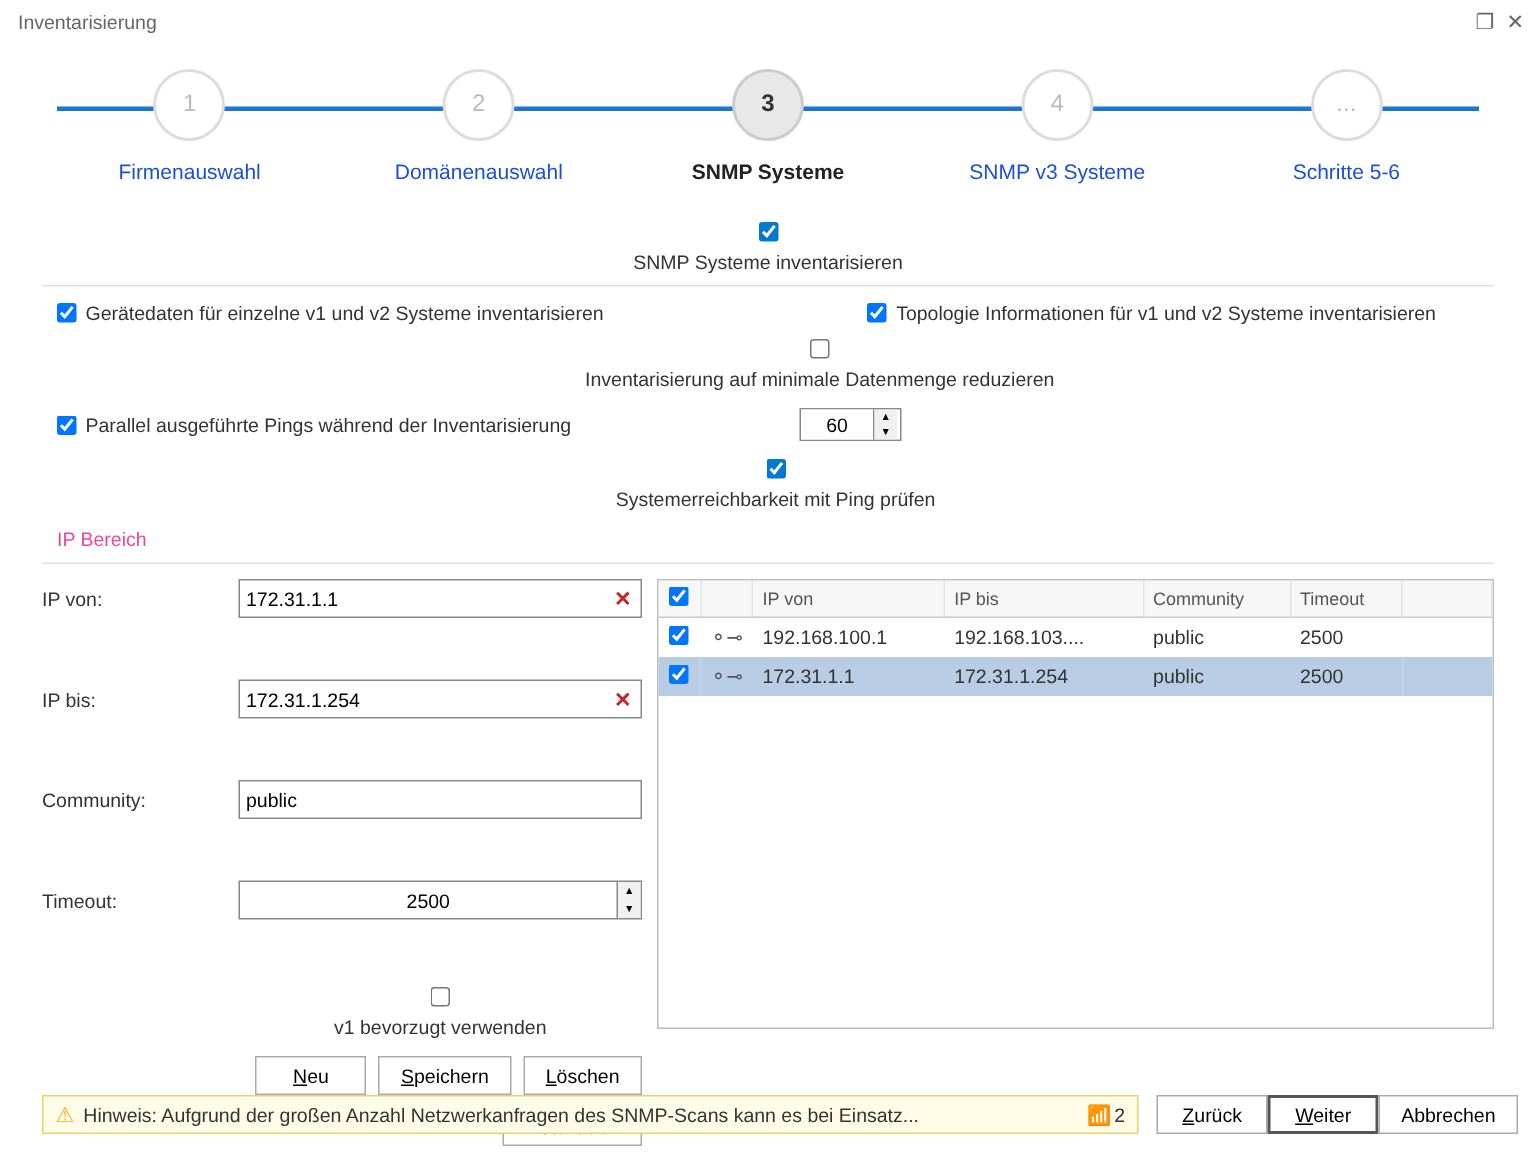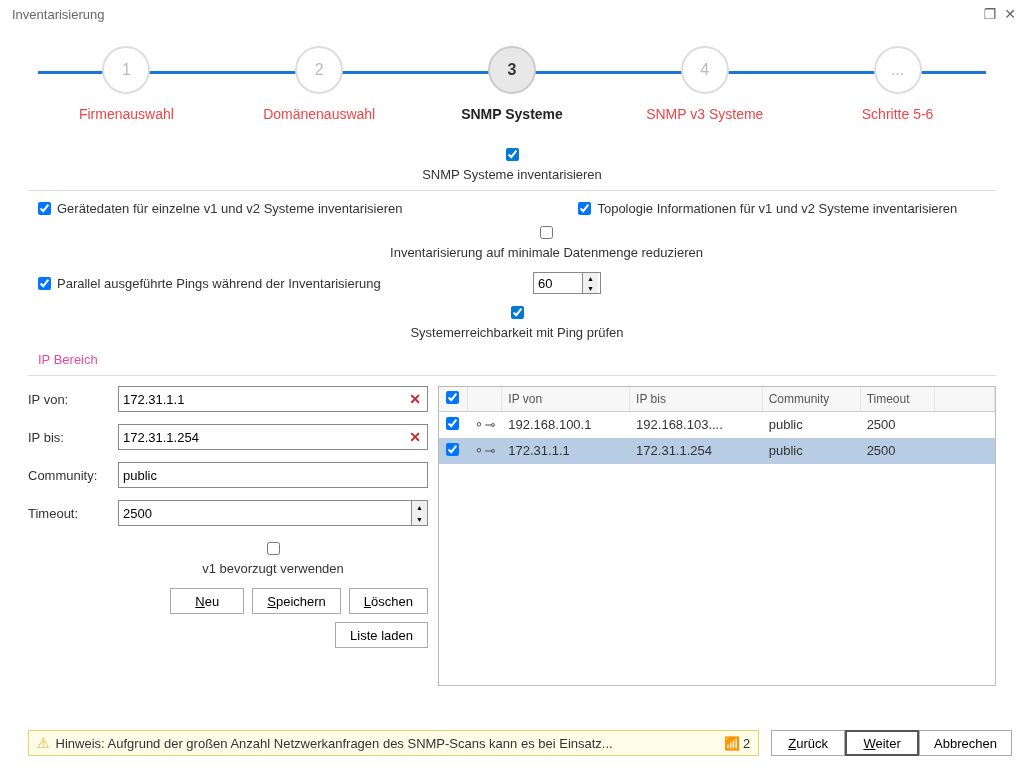--- a/index.html
+++ b/index.html
@@ -6,41 +6,41 @@
 body { background: #fff; width: 1024px; height: 768px; overflow: hidden; color: #333; }
 .titlebar { display: flex; align-items: center; justify-content: space-between; padding: 6px 8px 4px 12px; color: #666; font-size: 15px; }
 .titlebar .controls { display: flex; gap: 8px; }
 .titlebar .controls span { cursor: pointer; font-size: 14px; }
 
 .wizard { display: flex; align-items: flex-start; padding: 20px 30px 10px 30px; position: relative; }
 .wizard-line { position: absolute; top: 45px; left: 38px; right: 38px; height: 3px; background: #1976d2; z-index: 0; }
 .step { flex: 1; display: flex; flex-direction: column; align-items: center; position: relative; z-index: 1; }
 .step-circle { width: 48px; height: 48px; border-radius: 50%; background: #fff; border: 2px solid #ddd; display: flex; align-items: center; justify-content: center; font-size: 16px; color: #bbb; }
 .step.active .step-circle { background: #e8e8e8; border-color: #ccc; color: #333; font-weight: 600; }
-.step-label { margin-top: 12px; color: #ef4444; font-size: 14px; white-space: nowrap; }
+.step-label { margin-top: 12px; color: #1d4ed8; font-size: 14px; white-space: nowrap; }
 .step.active .step-label { color: #222; font-weight: 600; }
 
 .content { padding: 10px 28px; }
 .chk-row { display: flex; align-items: center; gap: 6px; margin: 6px 0; flex-direction: column; }
 .chk-row input[type=checkbox] { width: 13px; height: 13px; accent-color: #0078d4; }
 .indent-1 { margin-left: 10px; }
 .indent-2 { margin-left: 36px; padding-left: 33px; }
 .hr { border: none; border-bottom: 1px solid #ddd; margin: 8px 0 10px 0; }
 .split-row { display: flex; gap: 56px; }
 .split-row > div { display: flex; align-items: center; gap: 6px; }
 
 .ping-row { display: flex; align-items: center; gap: 6px; margin: 12px 0 12px 10px; }
 .spinner { display: flex; align-items: stretch; border: 1px solid #888; height: 22px; width: 68px; }
-.spinner input { border: none; text-align: left; padding: 0 4px; width: 48px; outline: none; }
+.spinner input { border: none; text-align: center; padding: 0 4px; width: 48px; outline: none; }
 .spinner .spins { display: flex; flex-direction: column; border-left: 1px solid #888; width: 16px; }
 .spinner .spins button { flex: 1; border: none; background: #f0f0f0; font-size: 7px; line-height: 1; cursor: pointer; padding: 0; }
 
 .ip-section { display: flex; gap: 10px; margin-top: 8px; }
 .form-col { width: 400px; }
-.form-grid { display: grid; grid-template-columns: 90px 1fr; row-gap: 12px; align-items: center; }
+.form-grid { display: grid; grid-template-columns: 90px 1fr; row-gap: 12px; align-items: center; gap: 41px; }
 .form-grid label { color: #333; }
 .text-input { border: 1px solid #888; height: 26px; display: flex; align-items: center; padding: 0 4px; background: #fff; }
 .text-input input { border: none; flex: 1; outline: none; font-size: 13px; }
 .text-input .clear { color: #c62828; font-weight: bold; cursor: pointer; padding: 0 2px; font-size: 14px; }
 .timeout-wrap .spinner { width: 100%; height: 26px; }
 .timeout-wrap .spinner input { width: calc(100% - 16px); }
 
 .btn-row { display: flex; gap: 8px; justify-content: flex-end; margin-top: 12px; }
 .btn { border: 1px solid #aaa; background: #fff; padding: 4px 14px; min-width: 74px; height: 26px; cursor: pointer; font-size: 13px; }
 .btn u { text-decoration: underline; }

